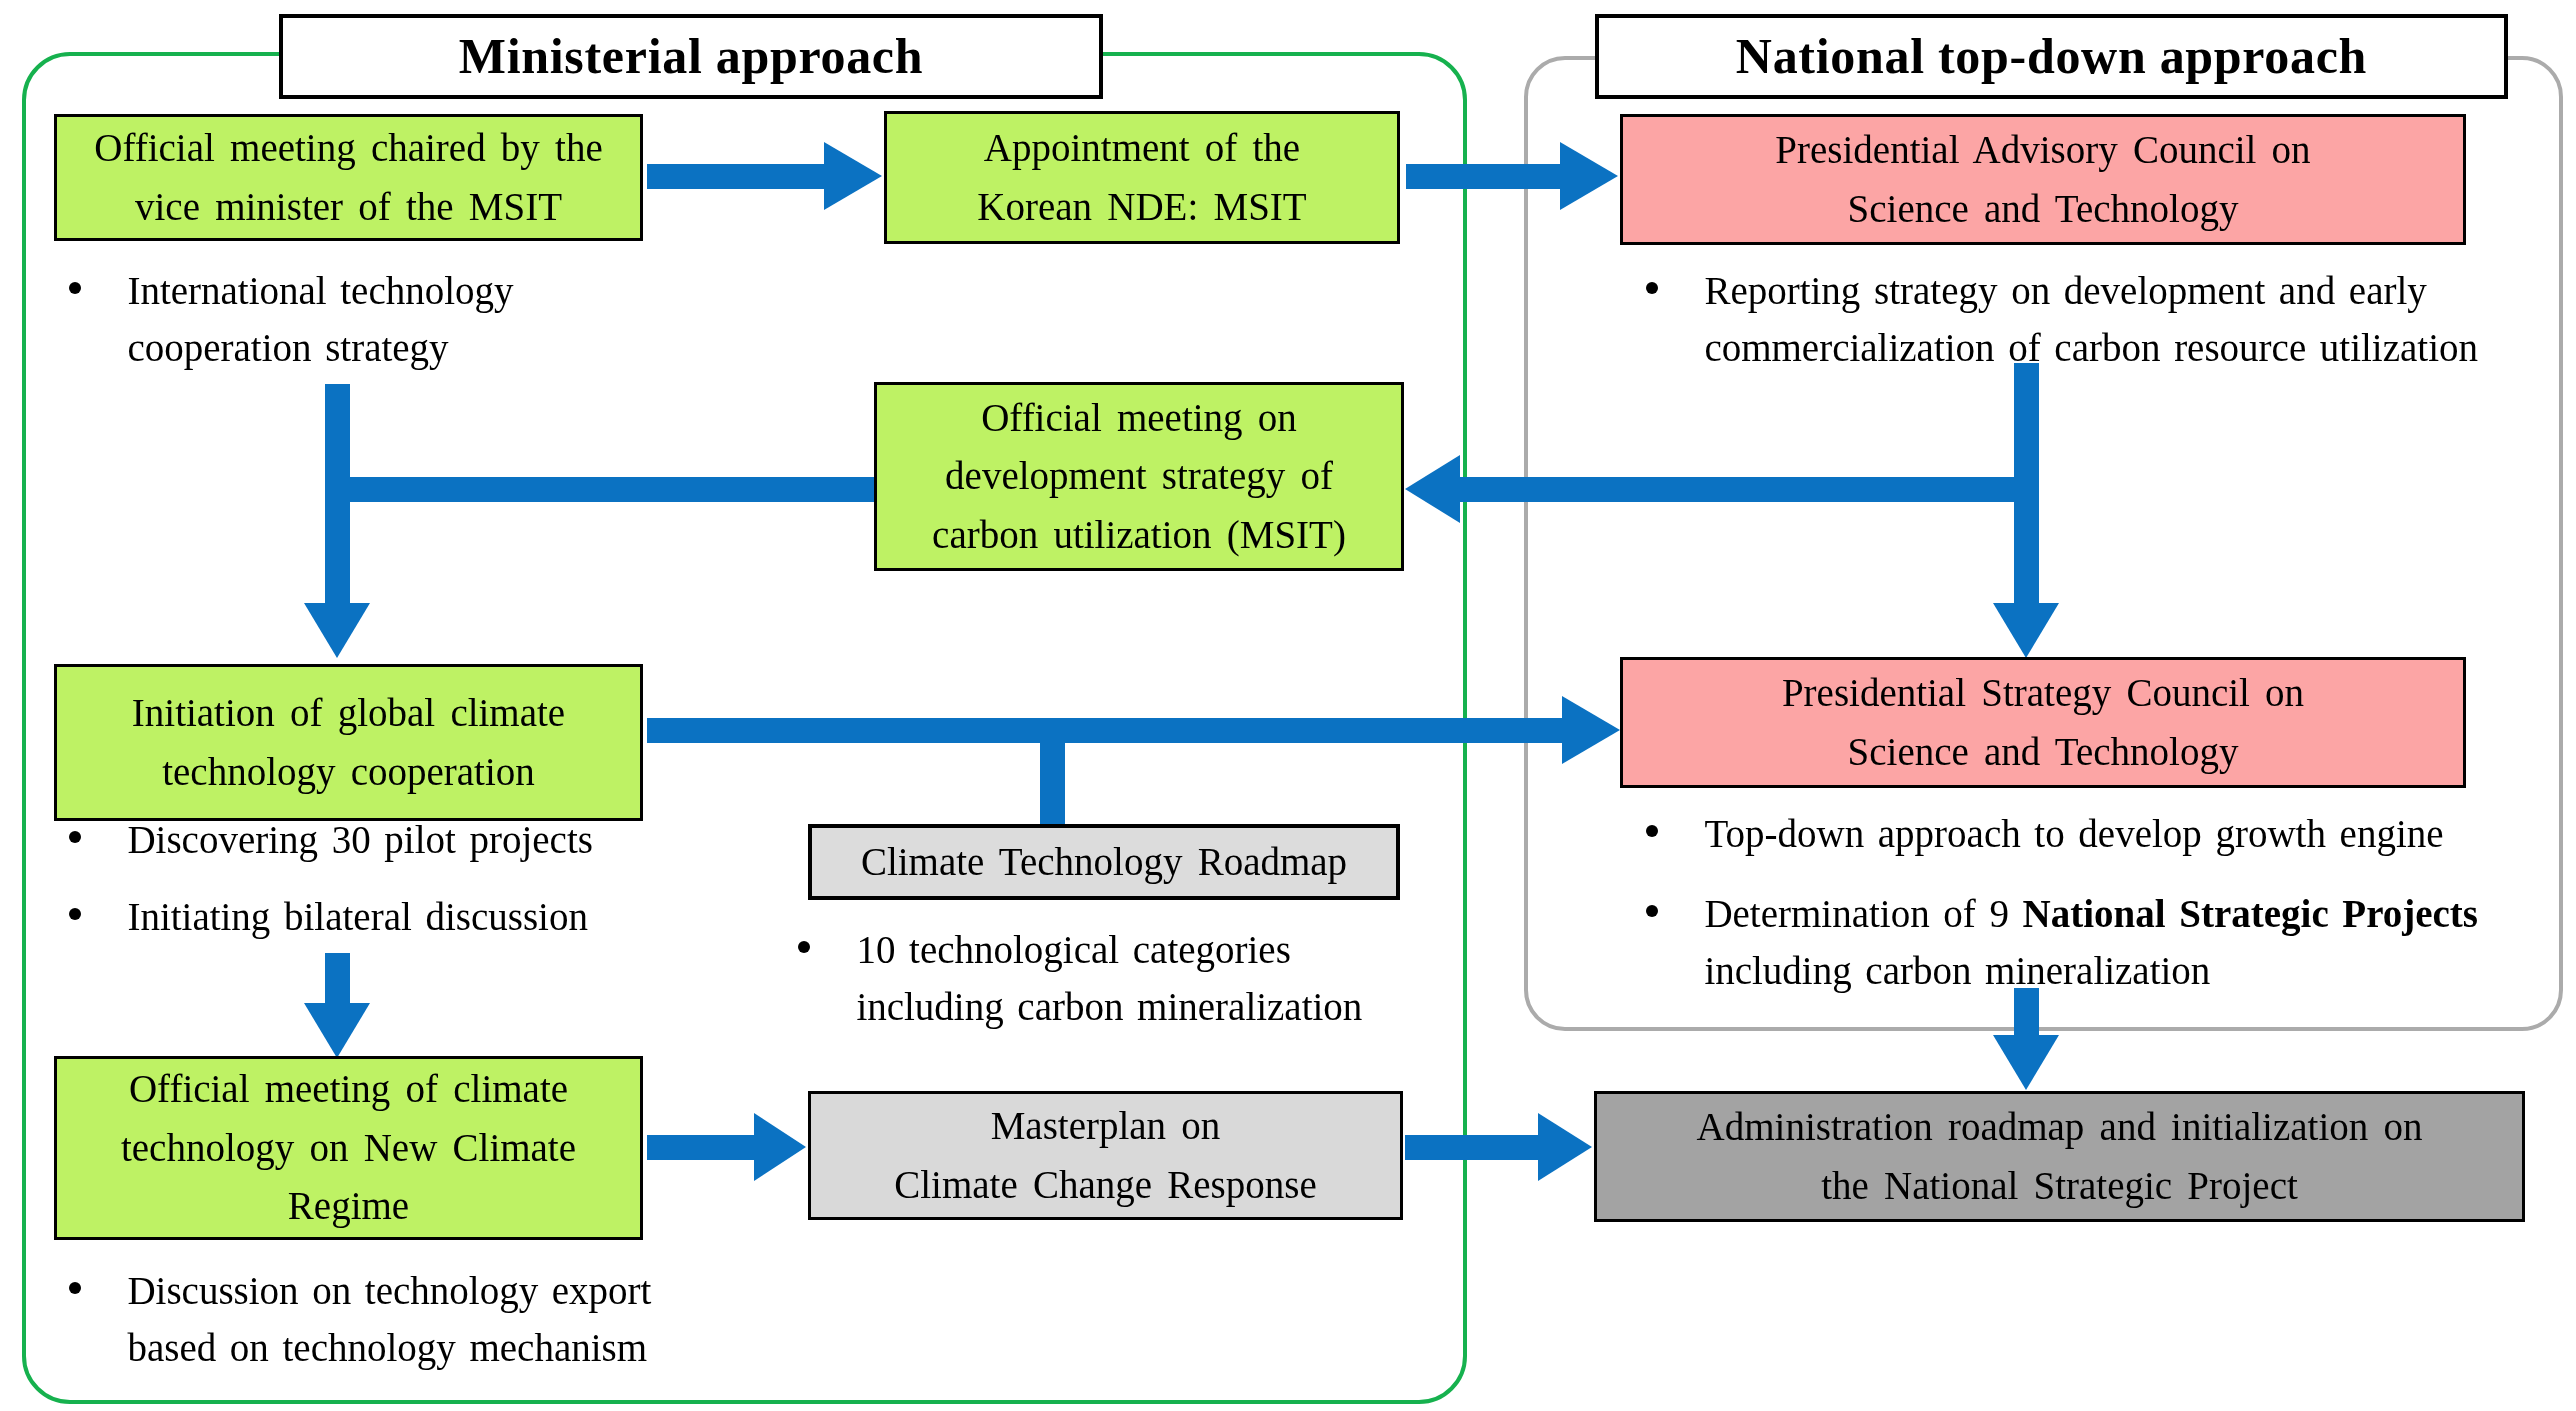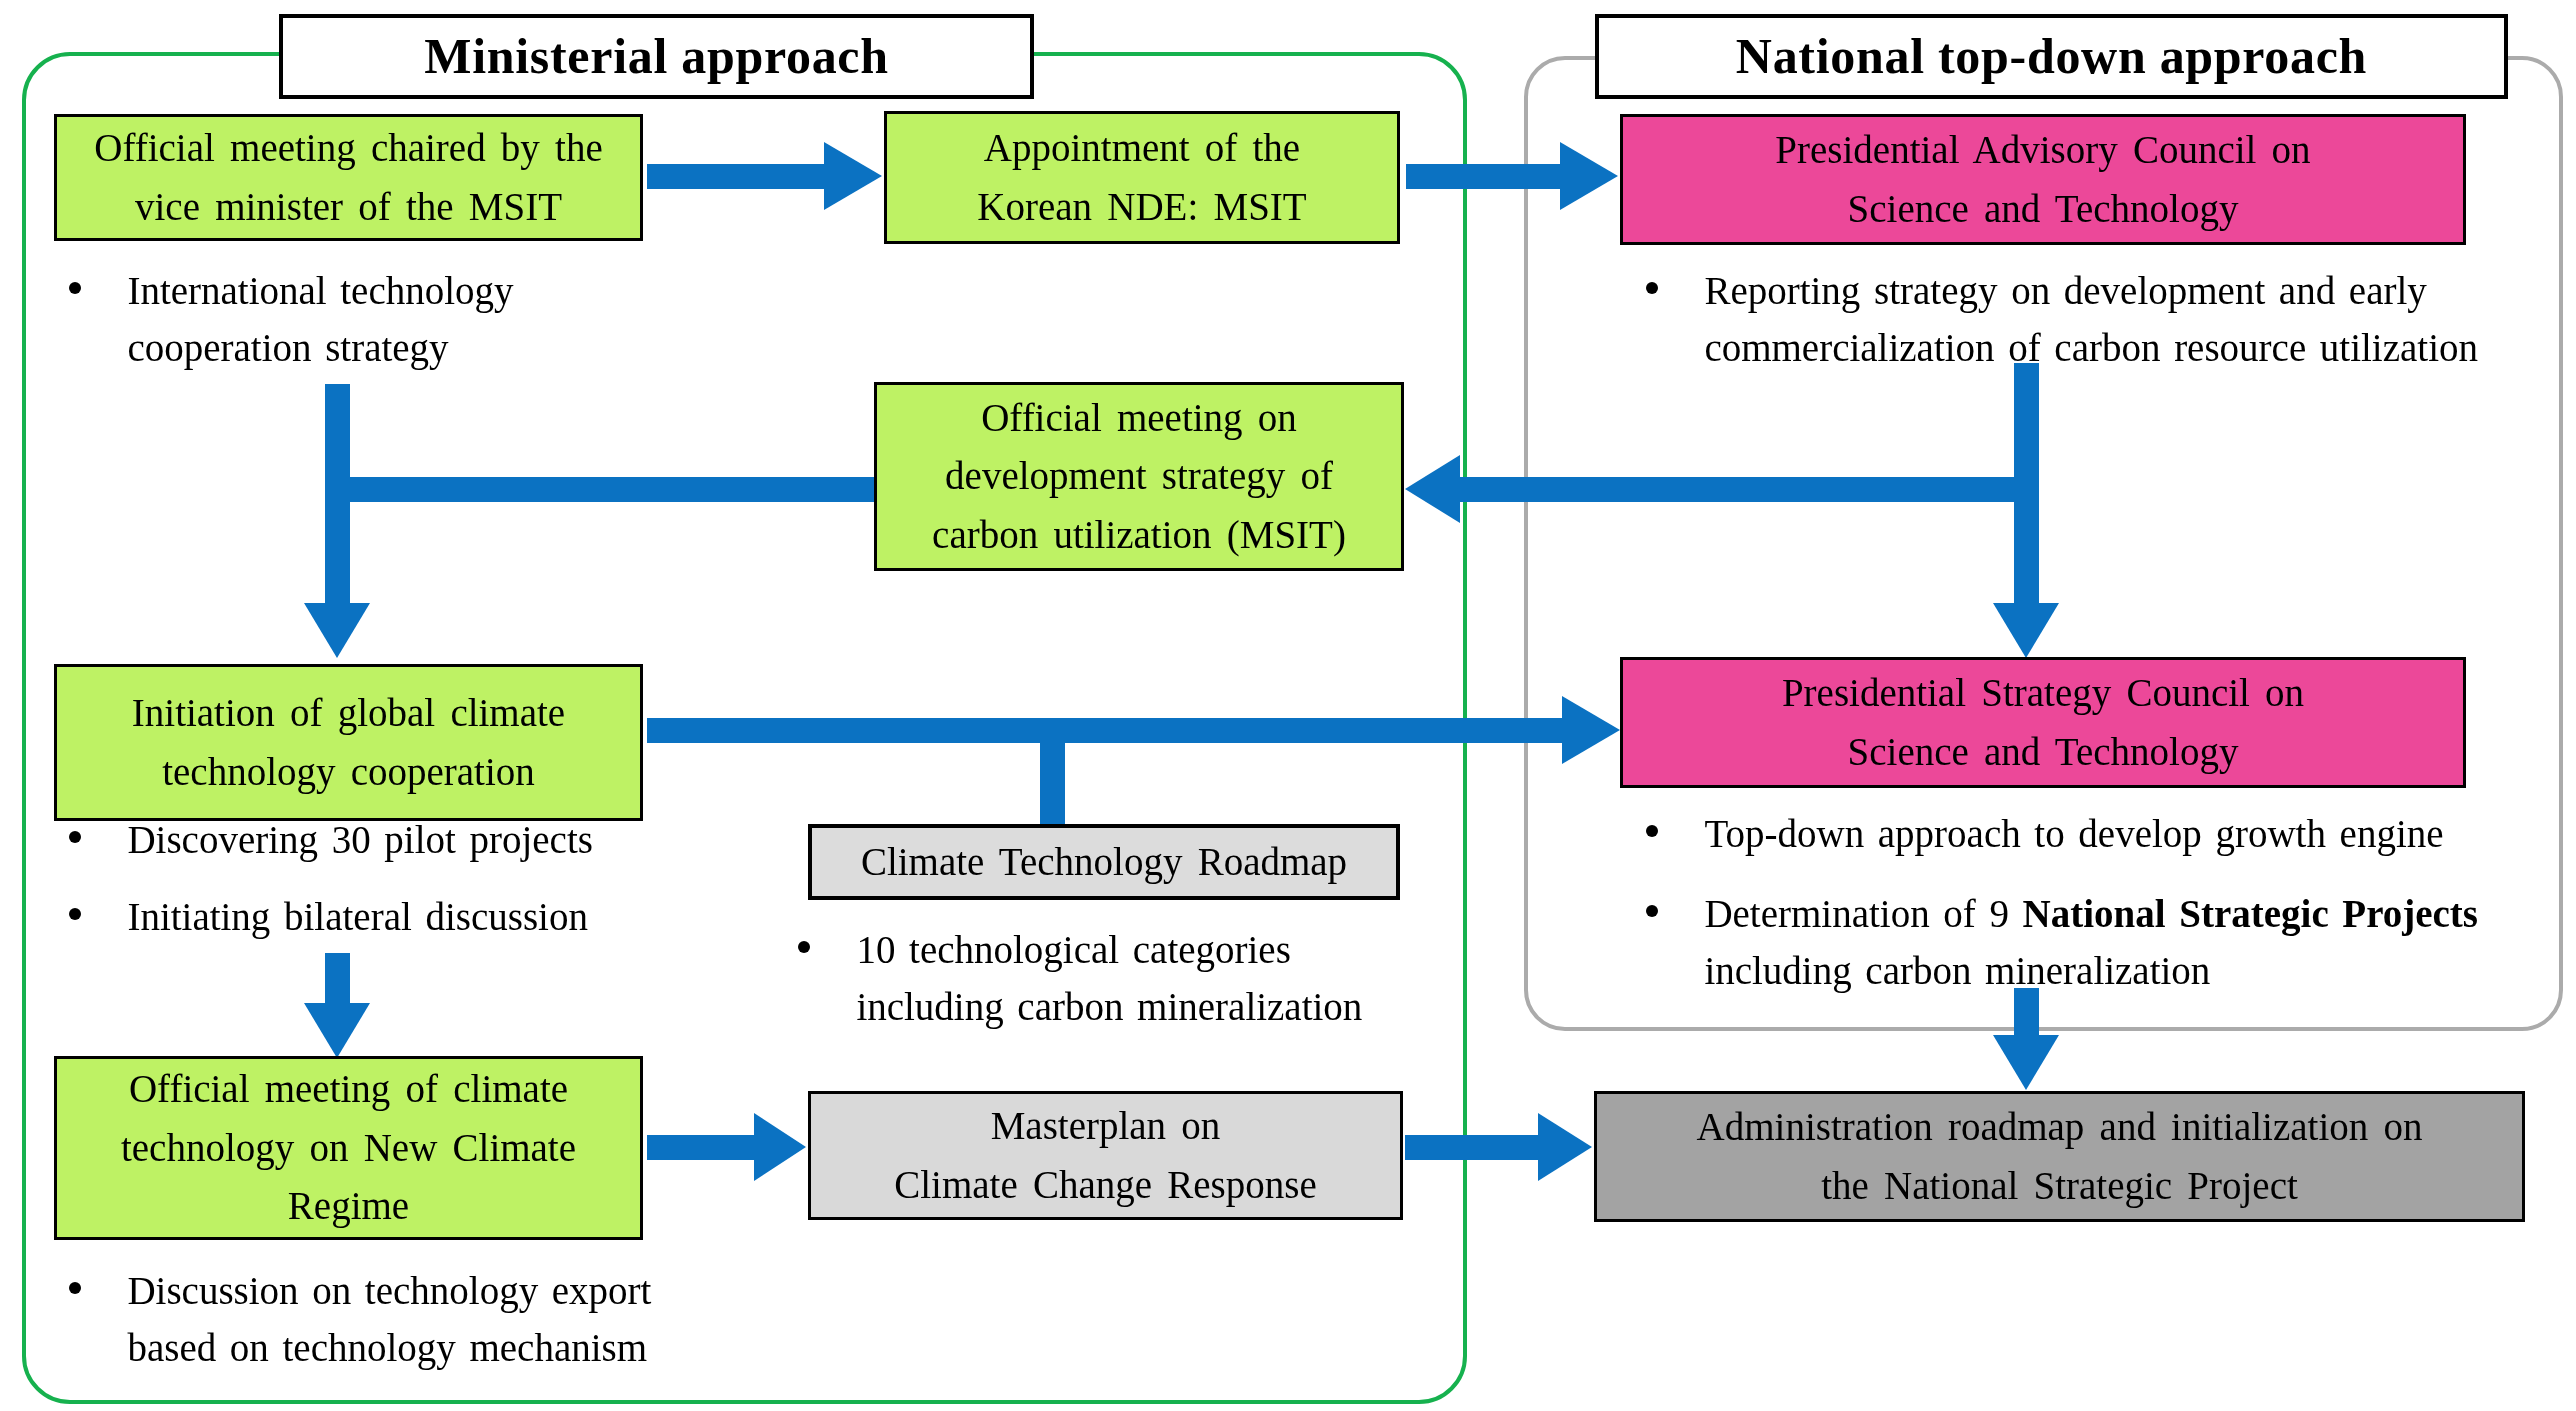--- a/index.html
+++ b/index.html
@@ -10,21 +10,21 @@
   .abs{position:absolute;}
   
   .green-frame{border:4.8px solid #16B14E;border-radius:48px;z-index:1;}
   .gray-frame{border:4.1px solid #ABABAB;border-radius:41px;z-index:1;}
   
   .box{
     box-sizing:border-box;border:3.4px solid #000;background:#bef264;z-index:3;
     display:flex;align-items:center;justify-content:center;text-align:center;
   }
   .box-label{white-space:pre-line;font-size:39px;line-height:1.5;word-spacing:0.14em;}
-  .box.dark{background:#ec4899;}
+  .box.dark{background:#fca5a5;}
   .box.light{background:#DCDCDC;}
   .box.light2{background:#D9D9D9;}
   .box.light3{background:#a3a3a3;}
   .title-box{
     box-sizing:border-box;border:4.1px solid #000;background:#fff;z-index:4;
     display:flex;align-items:center;justify-content:center;text-align:center;
   }
   .title-label{font-size:50px;font-weight:bold;letter-spacing:0.7px;}
   
   .bullet{display:flex;z-index:3;}
@@ -39,21 +39,21 @@
   .head-down{border-left:33px solid transparent;border-right:33px solid transparent;border-top:55px solid #0B72C2;}
 </style>
 </head>
 <body>
 
 <div id="canvas">
 
   <div class="abs green-frame" style="left:22px;top:52px;width:1437px;height:1344px;"></div>
   <div class="abs gray-frame" style="left:1524px;top:56px;width:1031px;height:967px;"></div>
 
-  <div class="abs title-box" style="left:279px;top:13.8px;width:755px;height:85px;">
+  <div class="abs title-box" style="left:279px;top:13.8px;width:824px;height:85px;">
     <span class="title-label">Ministerial approach</span>
   </div>
   <div class="abs title-box" style="left:1595px;top:13.8px;width:913px;height:85px;">
     <span class="title-label">National top-down approach</span>
   </div>
 
   <div class="abs box" style="left:54px;top:114px;width:589px;height:127px;">
     <div class="box-label">Official meeting chaired by the
 vice minister of the MSIT</div>
   </div>

